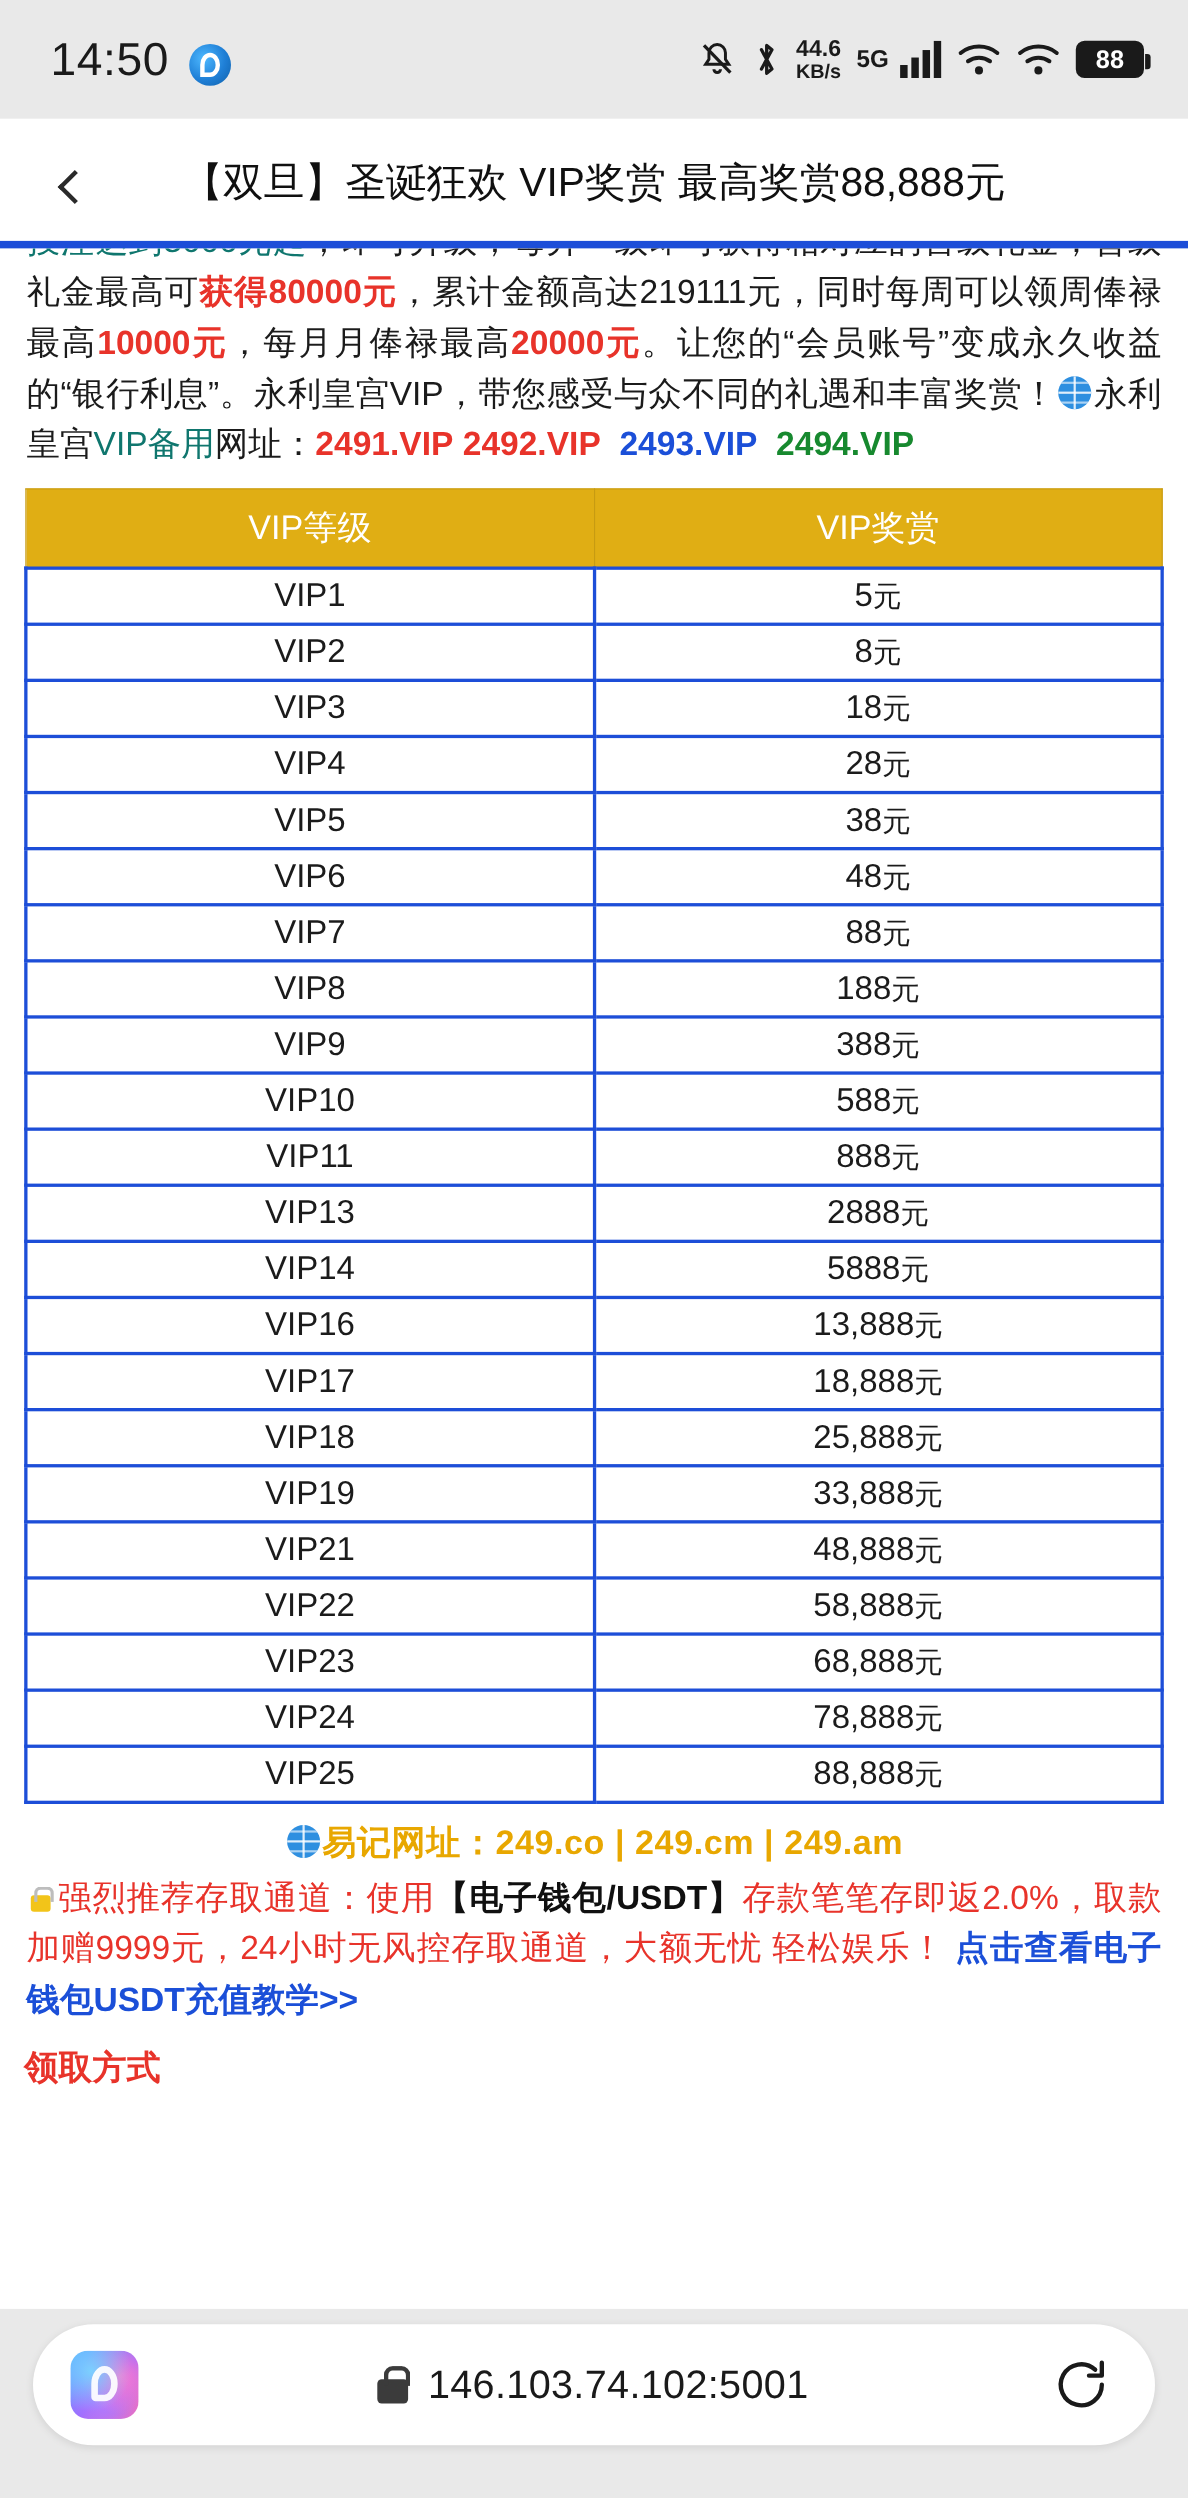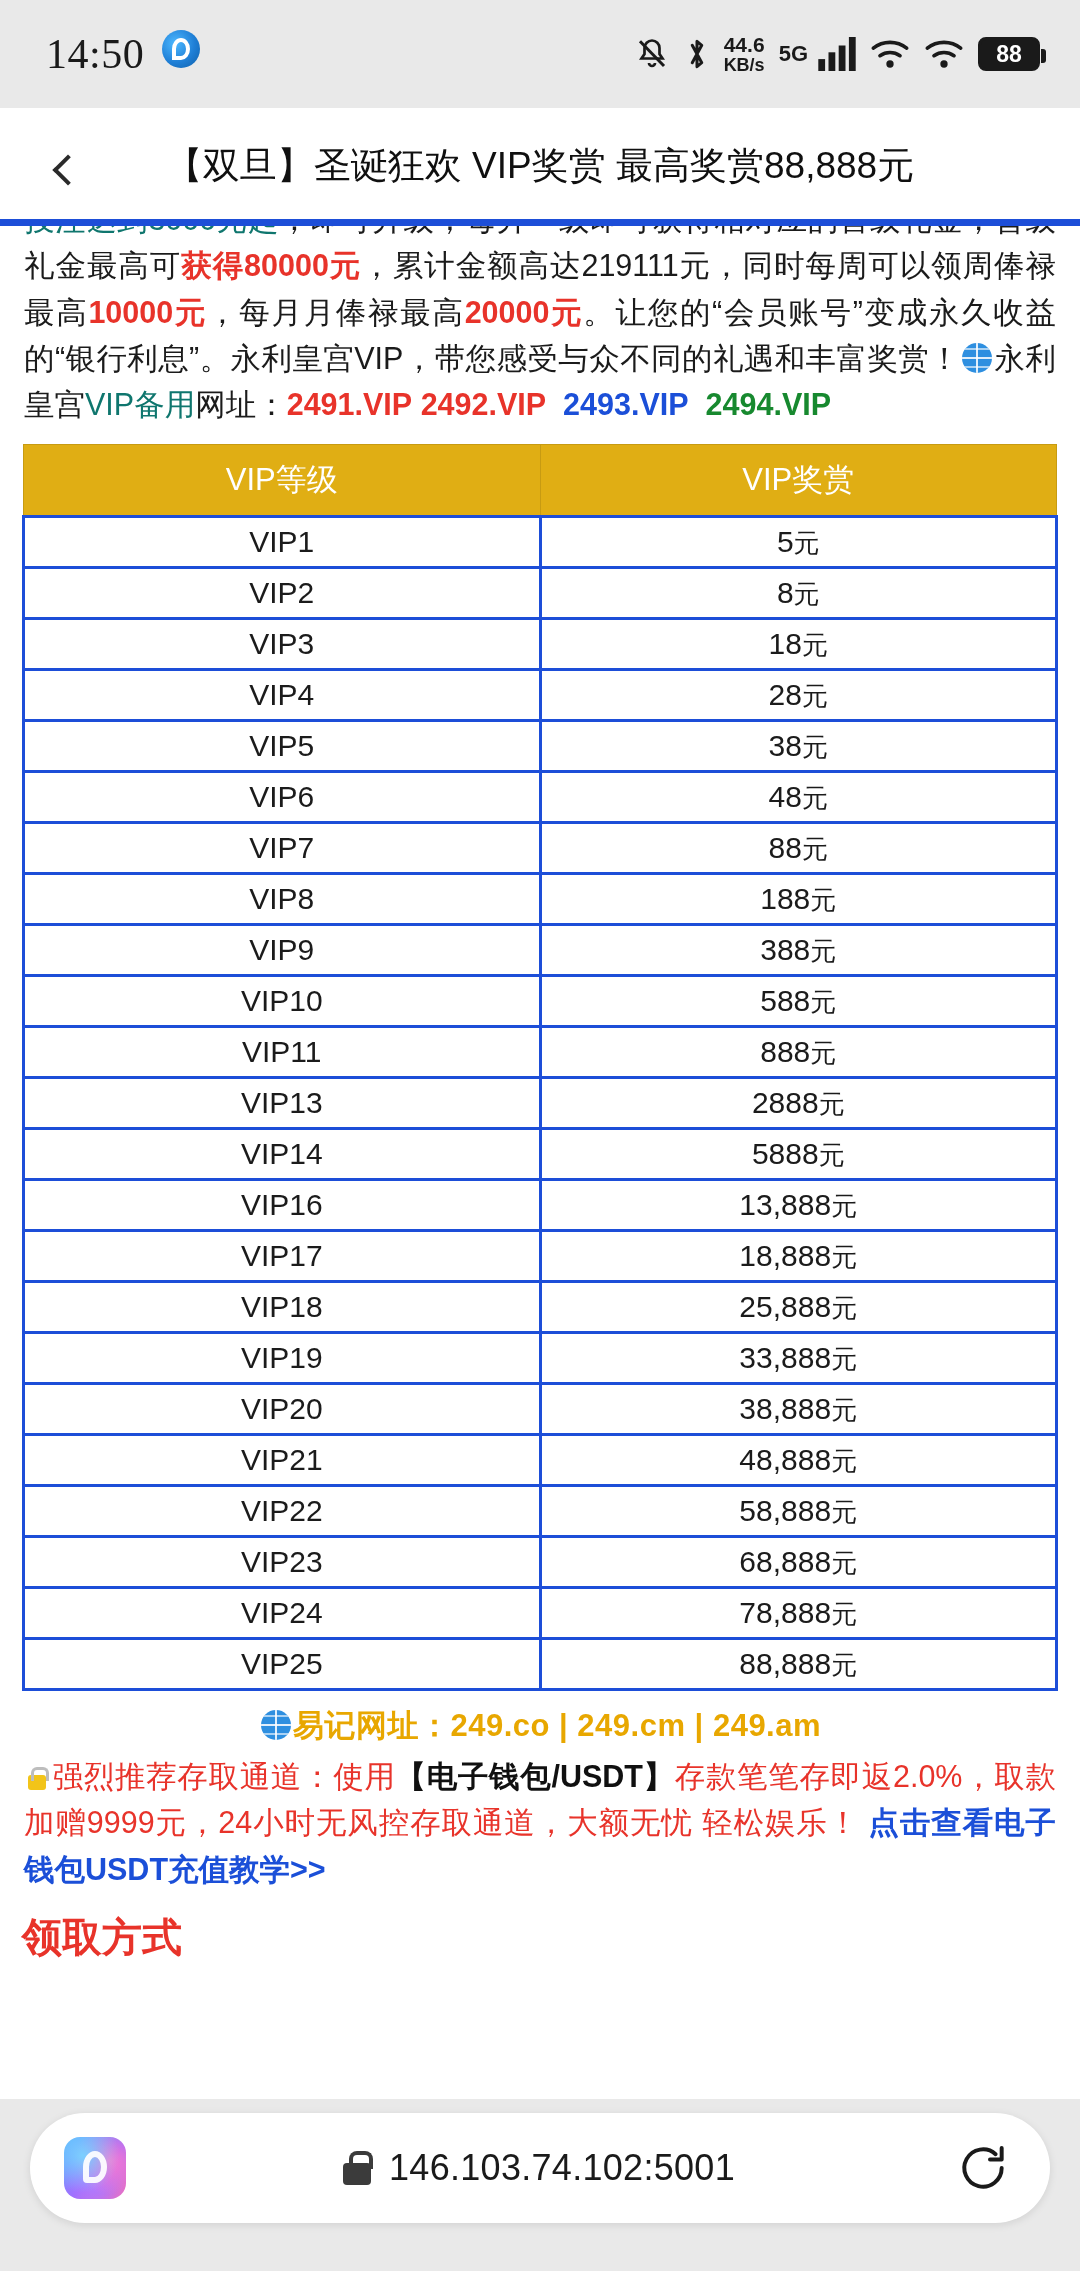--- a/index.html
+++ b/index.html
@@ -24,23 +24,22 @@
     height: 108px;
     background: #e9e9e9;
     display: flex;
     align-items: center;
     justify-content: space-between;
     padding: 0 40px 0 46px;
     flex: 0 0 auto;
   }
   .status-left {
     display: flex;
-    align-items: flex-start;
+    align-items: flex-end;
     gap: 18px;
-    font-family: Liberation Serif, serif;
   }
   .status-time {
     font-size: 42px;
     color: #1a1a1a;
     letter-spacing: 0.5px;
   }
   .copilot-dot {
     width: 38px; height: 38px;
     border-radius: 50%;
     background: radial-gradient(circle at 35% 35%, #4db8ff 0%, #1f7fd6 55%, #0f5fa8 100%);
@@ -247,21 +246,21 @@
     content: "";
     position: absolute;
     left: 7px; top: 1px;
     width: 12px; height: 11px;
     border: 3px solid #bdbdbd;
     border-bottom: none;
     border-radius: 6px 6px 0 0;
   }
   .bold-black { color: #101010; font-weight: bold; }
   .section-head {
-    font-size: 40px;
+    font-size: 31px;
     font-weight: bold;
     color: #e8332a;
     padding-top: 18px;
   }
 
   
   .bottom-bar {
     position: absolute;
     left: 0; right: 0; bottom: 0;
     height: 172px;
@@ -487,24 +486,20 @@
           </tr>
         <tr>
             <td class="lvl">VIP18</td>
             <td><span>25,888</span><span class="yuan">元</span></td>
           </tr>
         <tr>
             <td class="lvl">VIP19</td>
             <td><span>33,888</span><span class="yuan">元</span></td>
           </tr>
         <tr>
-            <td class="lvl">VIP20</td>
-            <td><span>38,888</span><span class="yuan">元</span></td>
-          </tr>
-        <tr>
             <td class="lvl">VIP21</td>
             <td><span>48,888</span><span class="yuan">元</span></td>
           </tr>
         <tr>
             <td class="lvl">VIP22</td>
             <td><span>58,888</span><span class="yuan">元</span></td>
           </tr>
         <tr>
             <td class="lvl">VIP23</td>
             <td><span>68,888</span><span class="yuan">元</span></td>

